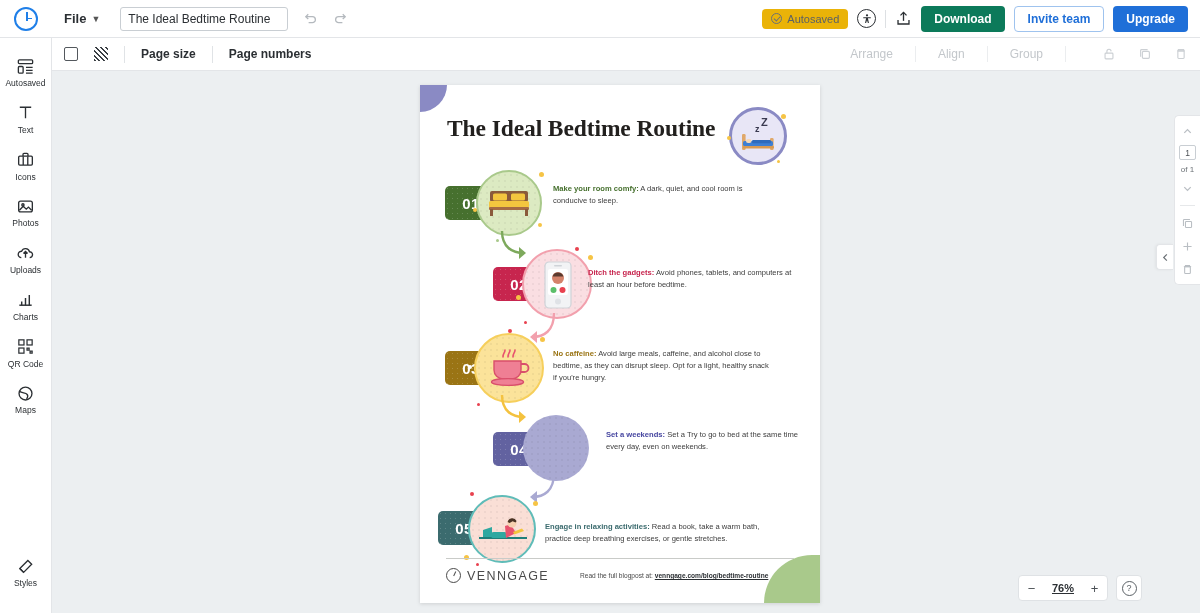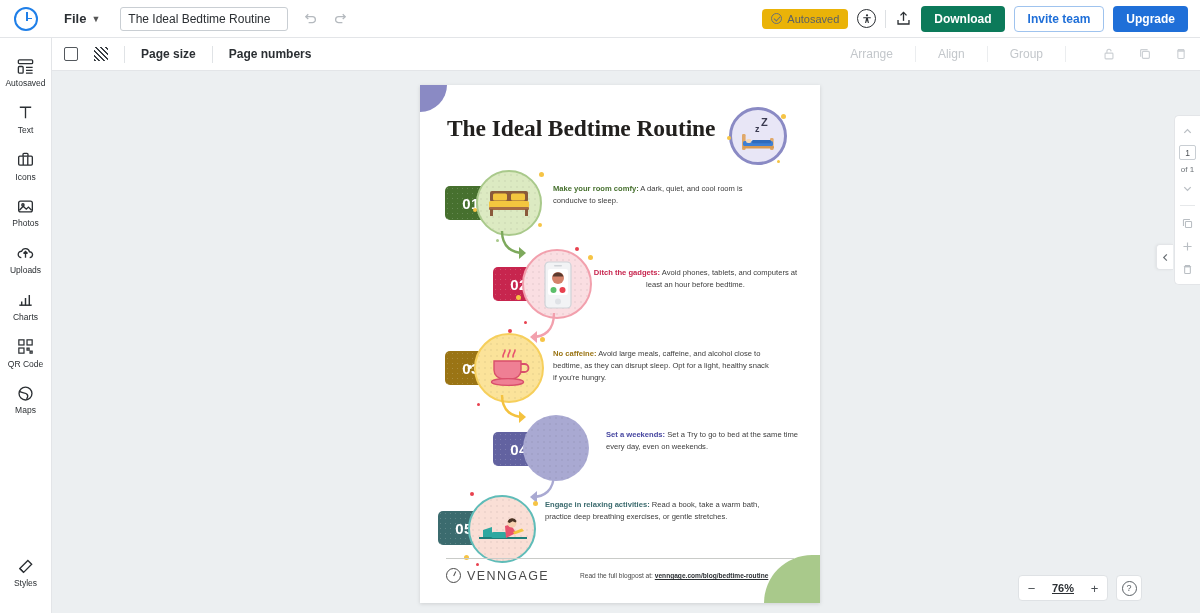--- a/index.html
+++ b/index.html
@@ -500,21 +500,21 @@
           </svg>
         </div>
         <span class="dot" style="width:5px;height:5px;background:#f6c445;left:168px;top:2px;"></span>
         <span class="dot" style="width:4px;height:4px;background:#e8414f;left:155px;top:-6px;"></span>
         <span class="dot" style="width:5px;height:5px;background:#f6c445;left:96px;top:42px;"></span>
         <span class="dot" style="width:3px;height:3px;background:#e8414f;left:104px;top:68px;"></span>
         <svg width="42" height="42" viewBox="0 0 42 42" style="position:absolute;left:100px;top:58px">
           <path d="M34 2 C34 20 24 26 12 26" fill="none" stroke="#f2a0ad" stroke-width="2.4"></path>
           <path d="M17 20 L10 26 L17 32 Z" fill="#f2a0ad"></path>
         </svg>
-        <div class="step-text" style="left:168px;top:14px;width:215px;text-align:center;">
+        <div class="step-text" style="left:168px;top:14px;width:215px;">
           <b style="color:#c7254e">Ditch the gadgets:</b><span> Avoid phones, tablets, and computers at least an hour before bedtime.</span>
         </div>
       </div>
 
       <div class="step" style="top:248px;">
         <div class="num-badge" style="left:25px;top:18px;background-color:#9a7414;">03</div>
         <div class="icon-circle" style="left:54px;top:0px;width:70px;height:70px;background-color:#fbe39a;border:2.5px solid #f6cf5c;">
           <svg width="48" height="42" viewBox="0 0 48 42" style="position:absolute;left:10px;top:12px">
             <path d="M17 10c0-4 2-4 2-7M22 10c0-4 2-4 2-7M27 10c0-4 2-4 2-7" fill="none" stroke="#e8536e" stroke-width="1.6" stroke-linecap="round"></path>
             <path d="M8 14h27v9a9 9 0 0 1-9 9h-9a9 9 0 0 1-9-9z" fill="#ef7f94" stroke="#d94f6b" stroke-width="1.4"></path>
@@ -557,21 +557,21 @@
             <path d="M28 10a6 6 0 0 1 8 2l3 5-10 5z" fill="#e8536e"></path>
             <circle cx="35" cy="7" r="4.6" fill="#f6d0b0"></circle>
             <path d="M30.6 6a4.8 4.8 0 0 1 9 -1l-1 1.6-3-1.4-3 1.8z" fill="#4a3325"></path>
             <path d="M36 16l9-3.5 2 2.4-9.6 3.6z" fill="#f3c63f"></path>
           </svg>
         </div>
         <span class="dot" style="width:5px;height:5px;background:#f6c445;left:113px;top:8px;"></span>
         <span class="dot" style="width:4px;height:4px;background:#e8414f;left:50px;top:-1px;"></span>
         <span class="dot" style="width:5px;height:5px;background:#f6c445;left:44px;top:62px;"></span>
         <span class="dot" style="width:3px;height:3px;background:#e8414f;left:56px;top:70px;"></span>
-        <div class="step-text" style="left:125px;top:6px;width:228px;">
+        <div class="step-text" style="left:125px;top:28px;width:228px;">
           <b style="color:#3b6b6e">Engage in relaxing activities:</b><span> Read a book, take a warm bath, practice deep breathing exercises, or gentle stretches.</span>
         </div>
       </div>
 
       <div class="foot-rule"></div>
       <div class="venn">
         <span class="venn-mark"></span>
         <span class="venn-text">VENNGAGE</span>
       </div>
       <div class="foot-note">

